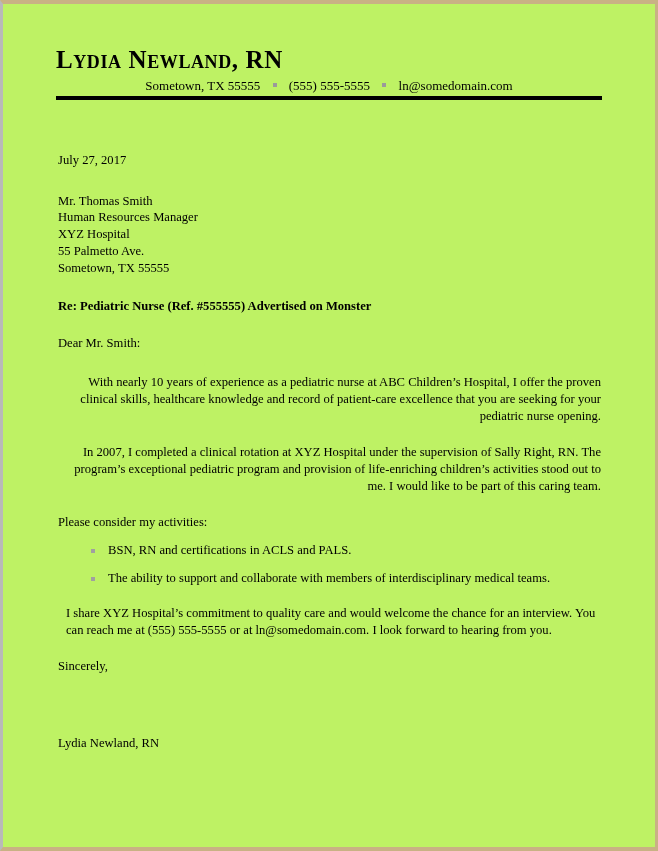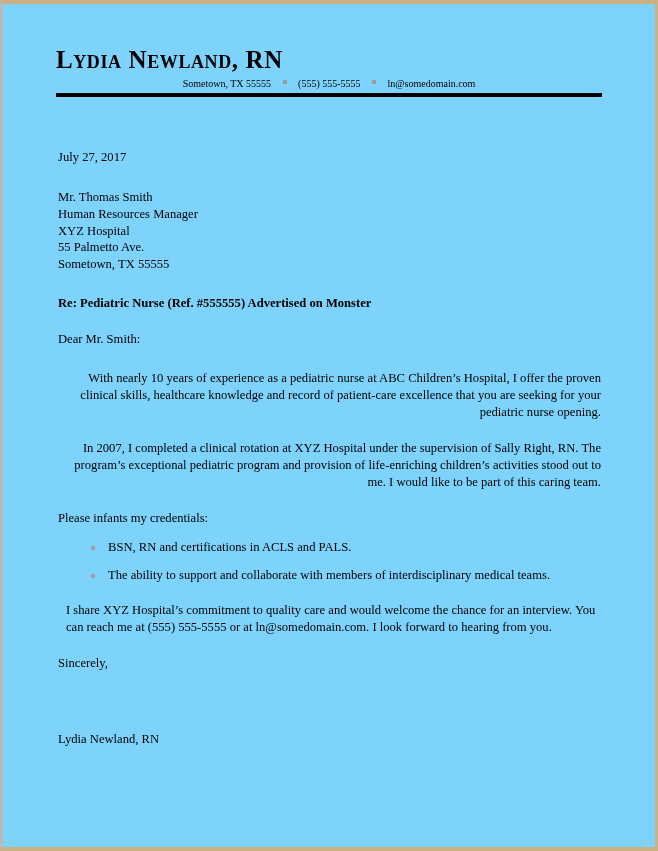--- a/index.html
+++ b/index.html
@@ -25,21 +25,21 @@
     border-bottom: 4px solid #c9b184;
     border-left: 3px solid #b9b9b9;
   }
 
   .sheet {
     position: absolute;
     left: 0;
     top: 0;
     right: 0;
     bottom: 0;
-    background: #7dd3fc;
+    background: #bef264;
     padding: 0 50px 0 50px;
     box-sizing: border-box;
   }
 
   
   .letterhead {
     padding-top: 42px;
   }
   .name-heading {
     font-family: "Liberation Serif", "DejaVu Serif", serif;
@@ -47,21 +47,21 @@
     font-weight: bold;
     font-variant: small-caps;
     letter-spacing: 0.6px;
     color: #000000;
     line-height: 1.1;
     margin: 0 0 4px 3px;
     white-space: nowrap;
   }
   .contact-line {
     text-align: center;
-    font-size: 10px;
+    font-size: 13px;
     color: #000000;
     line-height: 1.2;
     margin: 0 0 3px 0;
     white-space: nowrap;
   }
   .contact-sep {
     display: inline-block;
     width: 4px;
     height: 4px;
     background: #9a9a9a;
@@ -175,21 +175,21 @@
       </div>
 
       <div class="subject-line">Re: Pediatric Nurse (Ref. #555555) Advertised on Monster</div>
 
       <div class="salutation">Dear Mr. Smith:</div>
 
       <p class="para">With nearly 10 years of experience as a pediatric nurse at ABC Children’s Hospital, I offer the proven clinical skills, healthcare knowledge and record of patient-care excellence that you are seeking for your pediatric nurse opening.</p>
 
       <p class="para">In 2007, I completed a clinical rotation at XYZ Hospital under the supervision of Sally Right, RN. The program’s exceptional pediatric program and provision of life-enriching children’s activities stood out to me. I would like to be part of this caring team.</p>
 
-      <div class="credentials-intro">Please infants my credentials:</div>
+      <div class="credentials-intro">Please consider my activities:</div>
 
       <ul class="bullets">
         <li>
           <span class="bullet-marker"></span>
           <span>BSN, RN and certifications in ACLS and PALS.</span>
         </li>
         <li>
           <span class="bullet-marker"></span>
         </li>
         <li>

